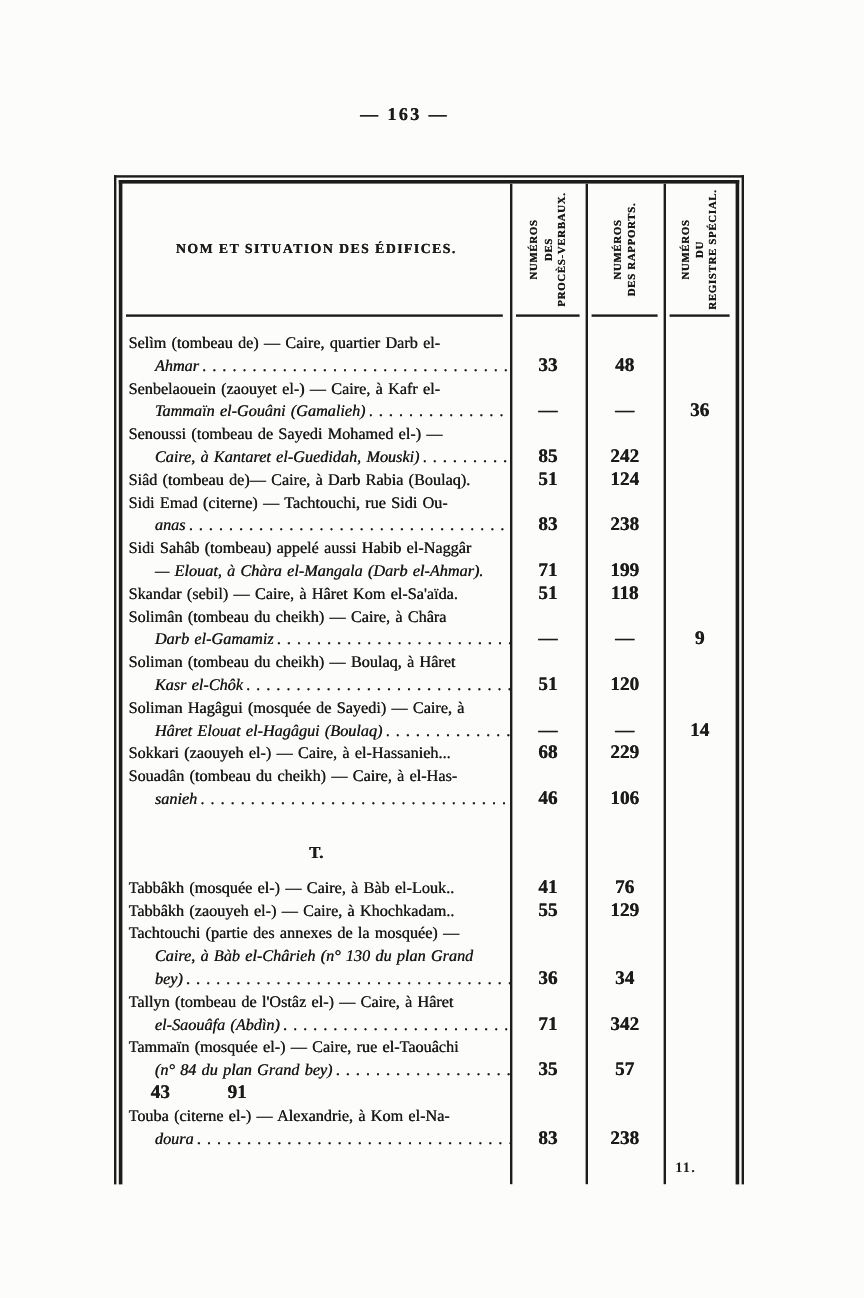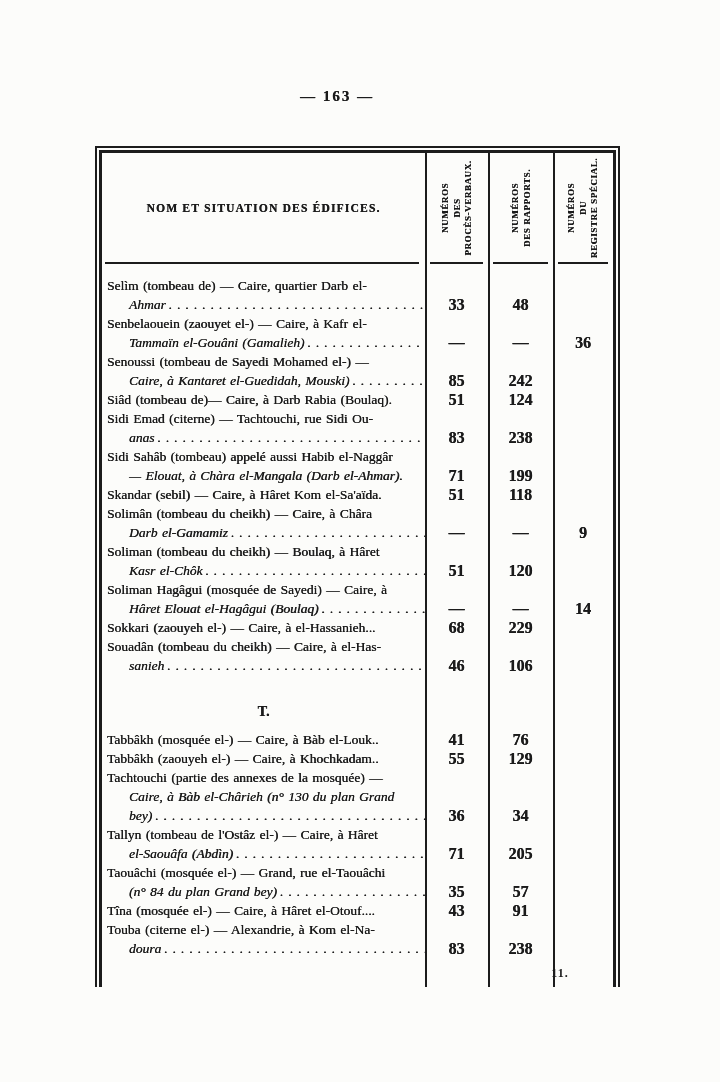--- a/index.html
+++ b/index.html
@@ -60,21 +60,21 @@
     line-height:19px; font-size:16px; font-weight:bold; text-align:center;
     text-shadow:0.3px 0 0 currentColor;
   }
   .c-pv { width:63px; } .c-rap { width:65px;text-align:center; } .c-reg { width:60px; }
   .section-letter {
     width:323px; text-align:center; font-weight:bold; font-size:14px;
     line-height:19px; margin:27px 0 9px 0;
     text-shadow:0.3px 0 0 currentColor;
   }
   .signature {
-    position:absolute; left:540px; top:966px; width:40px; text-align:center;
+    position:absolute; left:540px; top:966px; width:40px; text-align:right;
     font-weight:bold; font-size:12px; letter-spacing:1px;
   }
 </style>
 </head>
 <body>
 
 <div class="page-number">— 163 —</div>
 
 <div class="table-outer">
   <div class="table-inner">
@@ -310,43 +310,38 @@
           <div class="cell-name">
             <div class="line">
               <span class="txt">Tallyn (tombeau de l'Ostâz el-) — Caire, à Hâret</span>
             </div>
             <div class="line cont">
               <span class="txt">el-Saouâfa (Abdìn)</span>
               <span class="dots">......................................................................</span>
             </div>
           </div>
           <div class="cell-num c-pv">71</div>
-          <div class="cell-num c-rap">205</div>
-          <div class="cell-num c-reg"></div>
-        </div>
-        <div class="trow">
-          <div class="cell-name">
-            <div class="line">
-              <span class="txt">Taouâchi (mosquée el-) — Grand, rue el-Taouâchi</span>
+          <div class="cell-num c-rap">342</div>
+          <div class="cell-num c-reg"></div>
+        </div>
+        <div class="trow">
+          <div class="cell-name">
+            <div class="line">
+              <span class="txt">Tammaïn (mosquée el-) — Caire, rue el-Taouâchi</span>
             </div>
             <div class="line cont">
               <span class="txt">(n° 84 du plan Grand bey)</span>
               <span class="dots">......................................................................</span>
             </div>
           </div>
           <div class="cell-num c-pv">35</div>
           <div class="cell-num c-rap">57</div>
           <div class="cell-num c-reg"></div>
         </div>
         <div class="trow">
-          <div class="cell-name">
-            <div class="line">
-              <span class="txt">Tîna (mosquée el-) — Caire, à Hâret el-Otouf....</span>
-            </div>
-          </div>
           <div class="cell-num c-pv">43</div>
           <div class="cell-num c-rap">91</div>
           <div class="cell-num c-reg"></div>
         </div>
         <div class="trow">
           <div class="cell-name">
             <div class="line">
               <span class="txt">Touba (citerne el-) — Alexandrie, à Kom el-Na-</span>
             </div>
             <div class="line cont">

